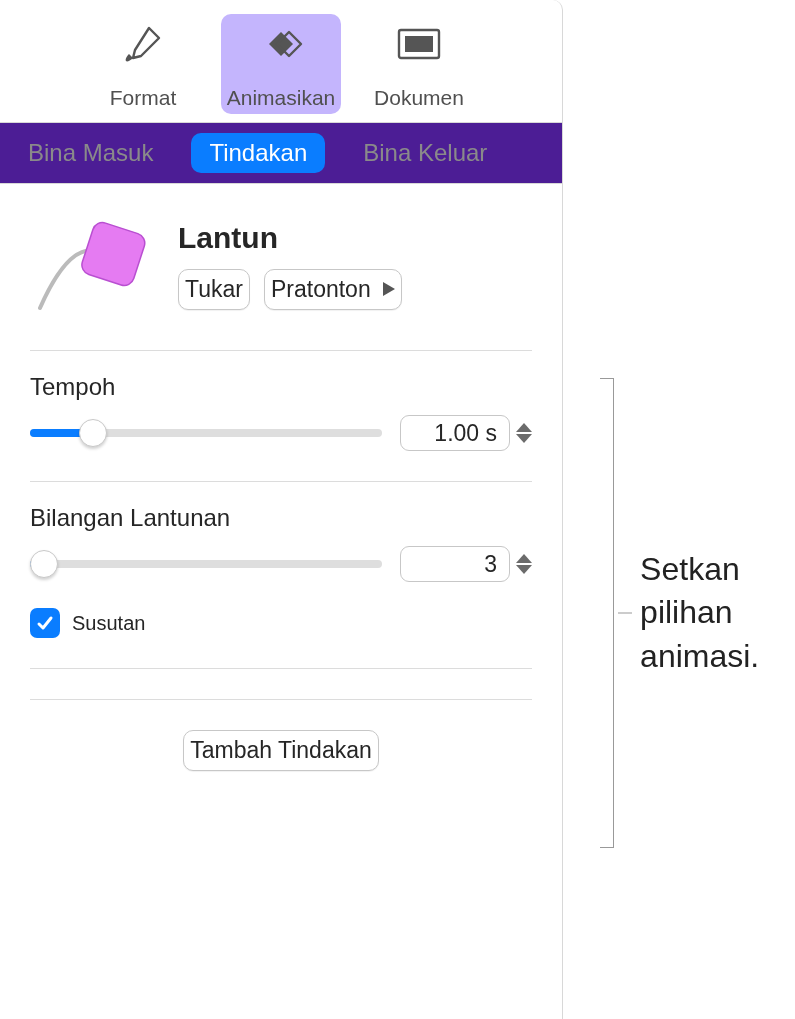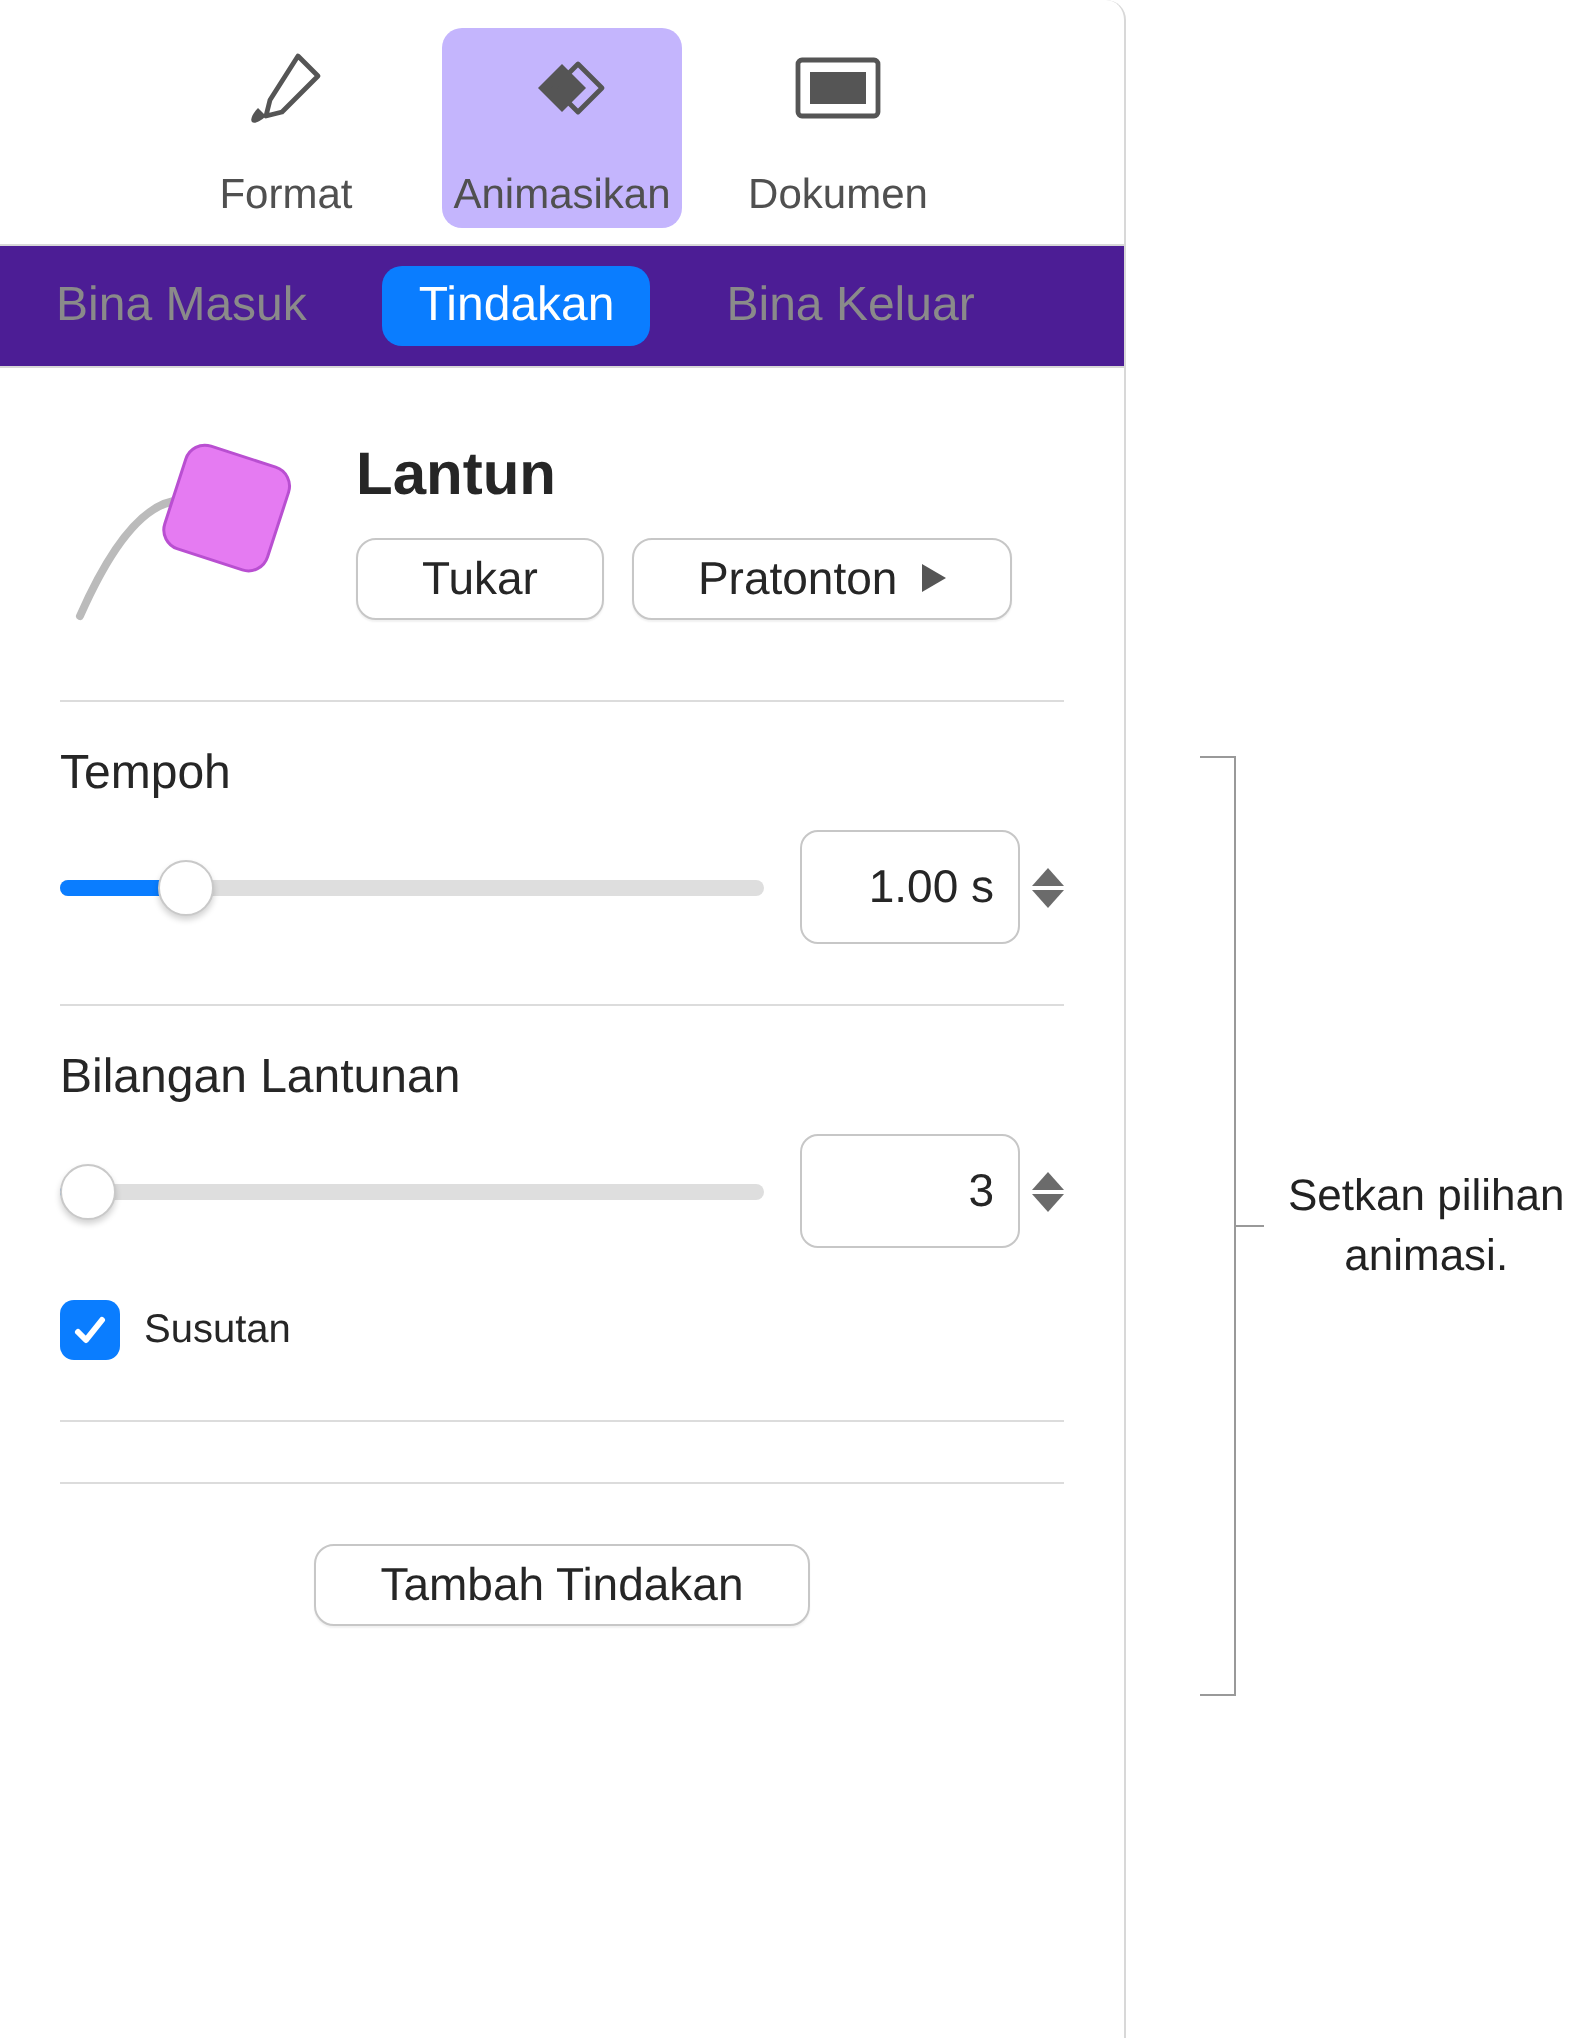--- a/index.html
+++ b/index.html
@@ -77,21 +77,21 @@
 .effect-icon {
   width: 130px;
   height: 110px;
   flex: 0 0 130px;
 }
 .effect-side { flex: 1; }
 .effect-title { font-size: 30px; font-weight: 700; margin-bottom: 14px; }
 .effect-btns { display: flex; gap: 14px; }
 .btn {
   font-size: 23px;
-  padding: 6px 32px;
+  padding: 6px 6px;
   background: #fff;
   border: 1px solid #c7c7c7;
   border-radius: 10px;
   box-shadow: 0 1px 1px rgba(0,0,0,0.06);
   cursor: pointer;
   display: inline-flex;
   align-items: center;
   gap: 8px;
   color: #262626;
 }
@@ -138,21 +138,21 @@
   transform: translate(-50%, -50%);
   cursor: pointer;
 }
 .stepper {
   display: flex;
   align-items: center;
   gap: 6px;
 }
 .stepper-input {
   width: 110px;
-  height: 57px;
+  height: 36px;
   font-size: 23px;
   text-align: right;
   padding: 0 12px;
   border: 1px solid #c7c7c7;
   border-radius: 9px;
   color: #262626;
   background: #fff;
 }
 .stepper-arrows {
   display: flex;
@@ -256,25 +256,24 @@
   position: absolute;
   left: 18px;
   top: 50%;
   width: 14px;
   height: 1px;
   background: #999;
   transform: translateY(-50%);
 }
 .callout-text {
   margin-left: 26px;
-  font-size: 22px;
+  font-size: 32px;
   line-height: 1.35;
   color: #222;
   white-space: pre-line;
-  text-align: center;
 }
 </style>
 </head>
 <body>
 
 <div class="panel">
 
   <div class="toolbar">
     <div class="tool">
       <div class="ticon">

